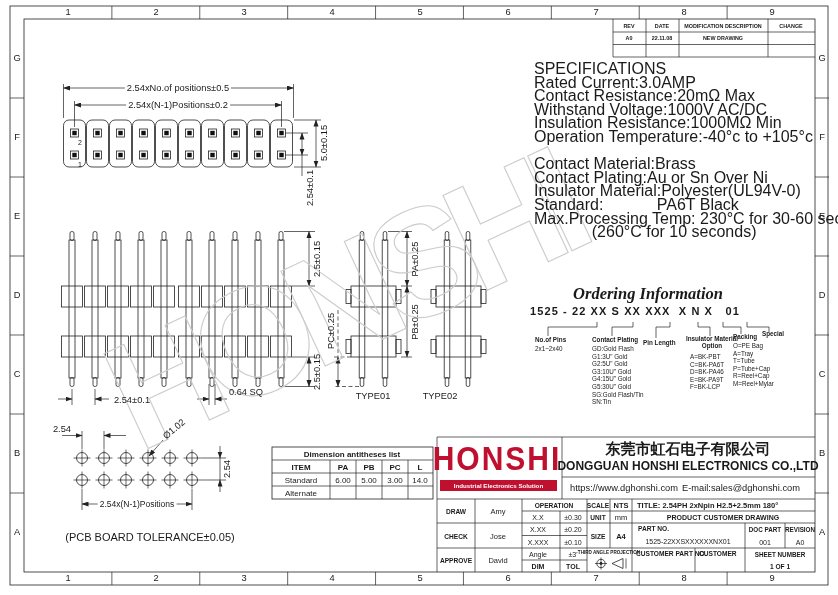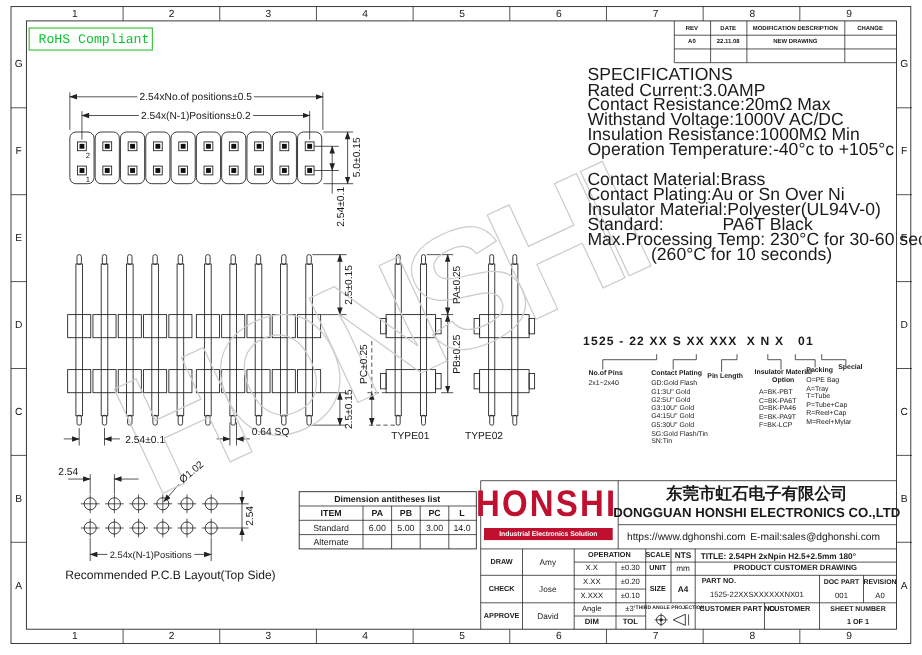--- a/index.html
+++ b/index.html
@@ -406,21 +406,20 @@
   <div>
     <div class="lbl f9" style="left:822px;top:58px">G</div>
     <div class="lbl f9" style="left:822px;top:137px">F</div>
     <div class="lbl f9" style="left:822px;top:216px">E</div>
     <div class="lbl f9" style="left:822px;top:295px">D</div>
     <div class="lbl f9" style="left:822px;top:374px">C</div>
     <div class="lbl f9" style="left:822px;top:453px">B</div>
     <div class="lbl f9" style="left:822px;top:532px">A</div>
   </div>
 
-  <div id="rohs">RoHS Compliant</div>
 
   <div>
     <div class="lbl f5 b" style="left:629px;top:25.5px">REV</div>
     <div class="lbl f5 b" style="left:662px;top:25.5px">DATE</div>
     <div class="lbl f5 b" style="left:723px;top:25.5px">MODIFICATION DESCRIPTION</div>
     <div class="lbl f5 b" style="left:791px;top:25.5px">CHANGE</div>
     <div class="lbl f5 b" style="left:629px;top:38px">A0</div>
     <div class="lbl f5 b" style="left:662px;top:38px">22.11.08</div>
     <div class="lbl f5 b" style="left:723px;top:38px">NEW DRAWING</div>
   </div>
@@ -454,22 +453,23 @@
   <div class="vlbl f9" style="left:415px;top:259px">PA±0.25</div>
   <div class="vlbl f9" style="left:415px;top:322px">PB±0.25</div>
   <div class="vlbl f9" style="left:331px;top:331px">PC±0.25</div>
   <div class="lbl f9" style="left:373px;top:396px">TYPE01</div>
   <div class="lbl f9" style="left:440px;top:396px">TYPE02</div>
 
   <div class="lbl f9" style="left:62px;top:429px">2.54</div>
   <div class="d40 f9" style="left:174px;top:429px">Ø1.02</div>
   <div class="vlbl f9" style="left:227px;top:469px">2.54</div>
   <div class="lbl f85 bgw" style="left:137px;top:504px">2.54x(N-1)Positions</div>
-  <div class="lbl f11" style="left:155px;top:523px">Recommended P.C.B Layout(Top Side)</div>
-
+  <div class="lbl f11" style="left:150px;top:537px">(PCB BOARD TOLERANCE±0.05)</div>
+
+  <div id="ord-title">Ordering Information</div>
   <div id="ord-code">1525 - 22 XX S XX XXX  X N X   01</div>
   <div class="llbl f6 b" style="left:535px;top:336px">No.of Pins</div>
   <div class="llbl f6 ordlist" style="left:535px;top:345px">2x1~2x40</div>
   <div class="llbl f6 b" style="left:592px;top:336px">Contact Plating</div>
   <div class="llbl f6 pre ordlist" style="left:592px;top:345px">GD:Gold Flash
 G1:3U" Gold
 G2:5U" Gold
 G3:10U" Gold
 G4:15U" Gold
 G5:30U" Gold

